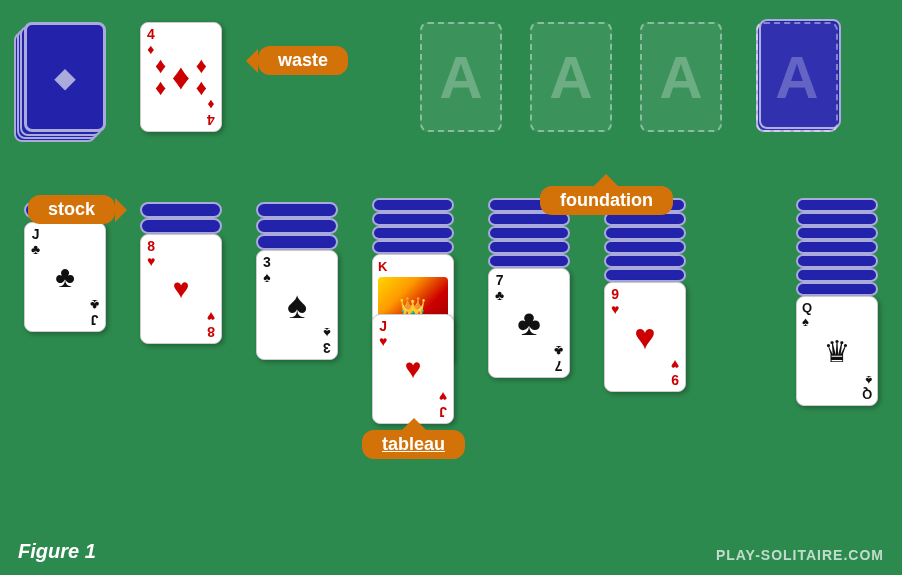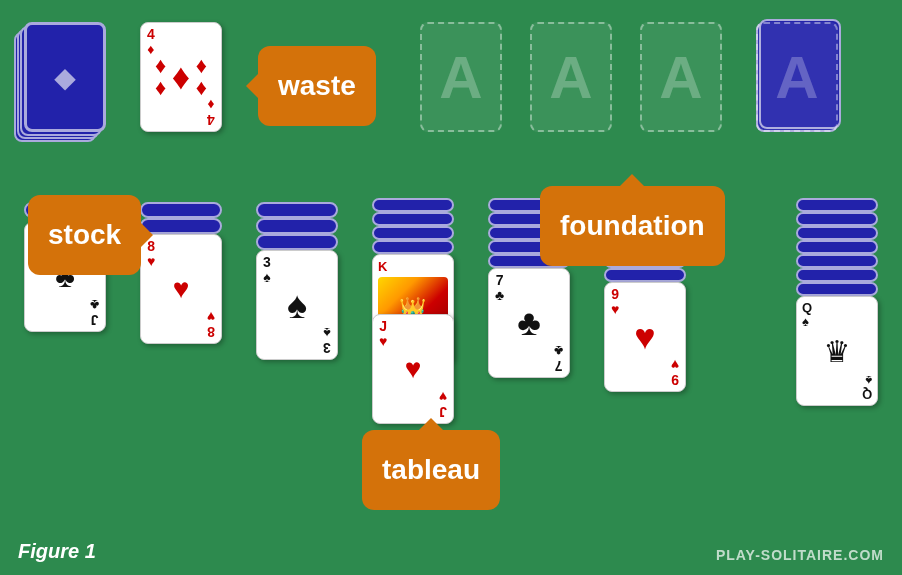--- a/index.html
+++ b/index.html
@@ -41,23 +41,23 @@
       background: rgba(255,255,255,0.07);
       position: absolute;
     }
 
     
     .callout {
       position: absolute;
       background: #d4720a;
       border-radius: 12px;
       color: white;
-      font-size: 28px;
-      font-weight: bold;
-      padding: 24px 20px;
+      font-size: 18px;
+      font-weight: bold;
+      padding: 4px 20px;
       z-index: 100;
       white-space: nowrap;
     }
 
     .callout::before {
       content: '';
       position: absolute;
       border: 12px solid transparent;
     }
 
@@ -333,21 +333,21 @@
   </div>
 
   <div class="callout callout-arrow-up" style="top:186px;left:540px;">
     <span>foundation</span>
   </div>
 
   <div class="callout callout-arrow-right" style="top:195px;left:28px;">
     <span>stock</span>
   </div>
 
-  <div class="callout callout-arrow-up" style="top:430px;left:362px;">
+  <div class="callout callout-arrow-up" style="top:430px;left:362px;text-decoration:underline;">
     <span>tableau</span>
   </div>
 
   <div class="figure-label">Figure 1</div>
 
   <div class="site-label">PLAY-SOLITAIRE.COM</div>
 
 </div>
 
 </body></html>

